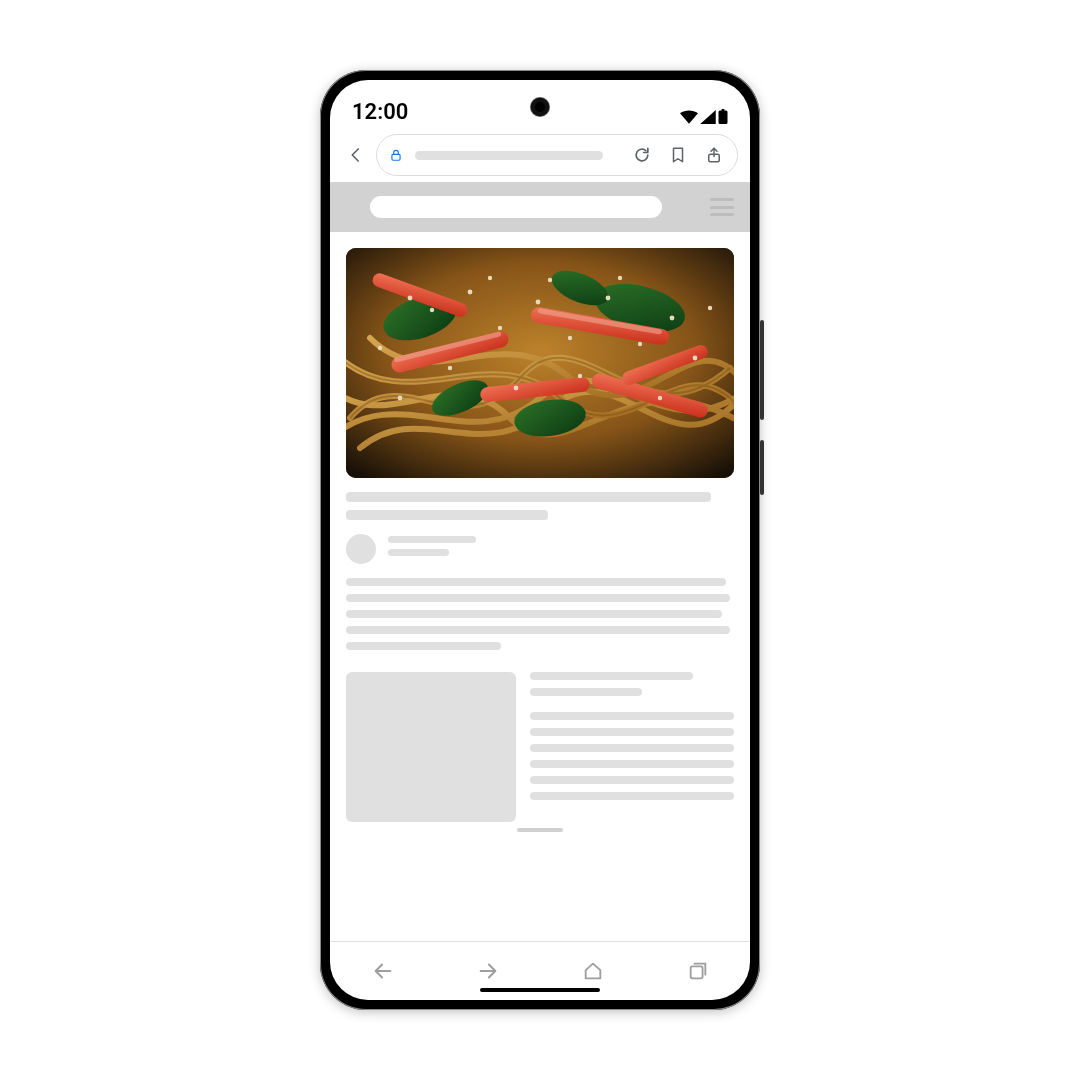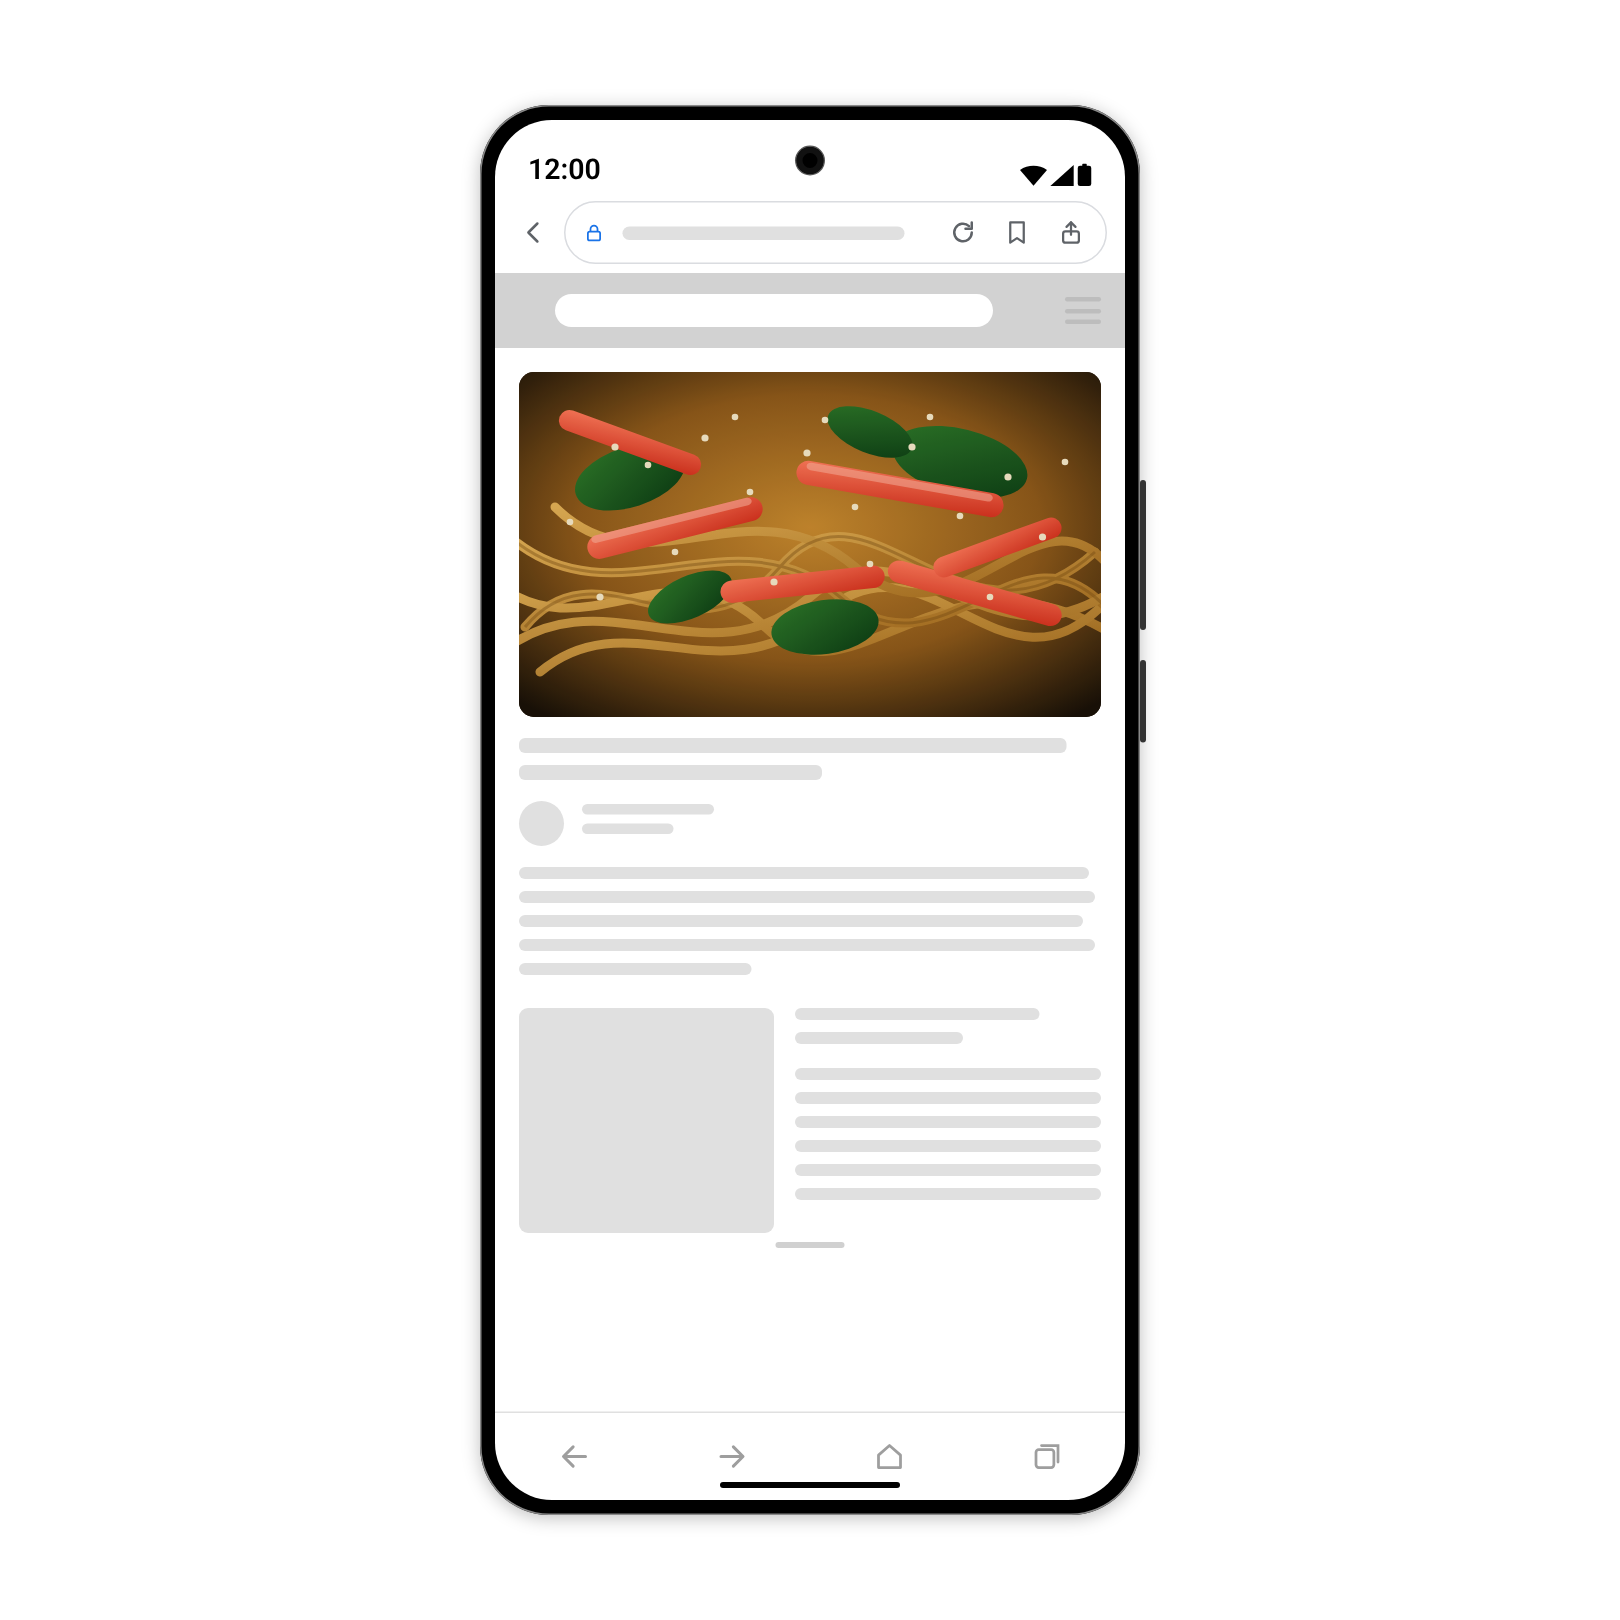--- a/index.html
+++ b/index.html
@@ -24,21 +24,21 @@
     width:100%;height:100%;background:#fff;border-radius:38px;overflow:hidden;
     display:flex;flex-direction:column;position:relative;
   }
   .camera{
     position:absolute;top:18px;left:50%;transform:translateX(-50%);
     width:18px;height:18px;background:#000;border-radius:50%;
     box-shadow:0 0 0 4px #111 inset,0 0 0 1px #555;z-index:5;
   }
   
   .status{height:44px;display:flex;align-items:flex-end;justify-content:space-between;
-    padding:0 22px 4px 22px;font-weight:600;font-size:19px;}
+    padding:0 22px 4px 22px;font-weight:600;font-size:22px;}
   .status-right{display:flex;gap:2px;align-items:center;}
   .status-right svg{display:block;}
   
   .browser-bar{display:flex;align-items:center;gap:6px;padding:6px 12px;}
   .back-btn{width:28px;height:28px;display:flex;align-items:center;justify-content:center;}
   .omnibox{flex:1;height:40px;background:#fff;border:1px solid #dadce0;border-radius:22px;
     display:flex;align-items:center;gap:12px;padding:0 12px;}
   .lock{width:14px;height:14px;color:#1a73e8;}
   .url-skel{flex:0 0 56%;height:9px;background:var(--skeleton);border-radius:5px;}
   .chrome-icons{display:flex;align-items:center;gap:14px;color:var(--icon-grey);}

